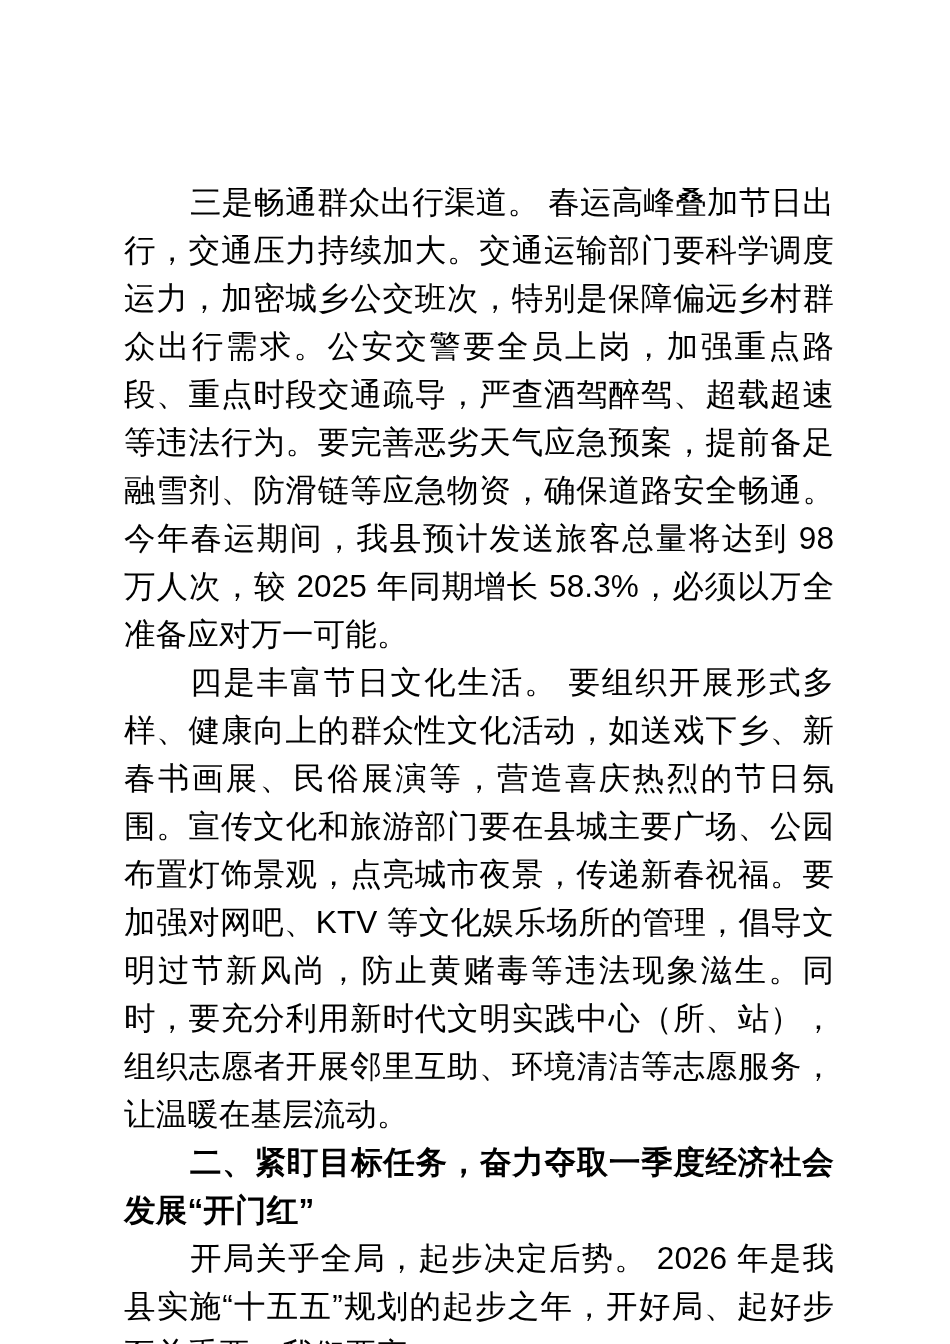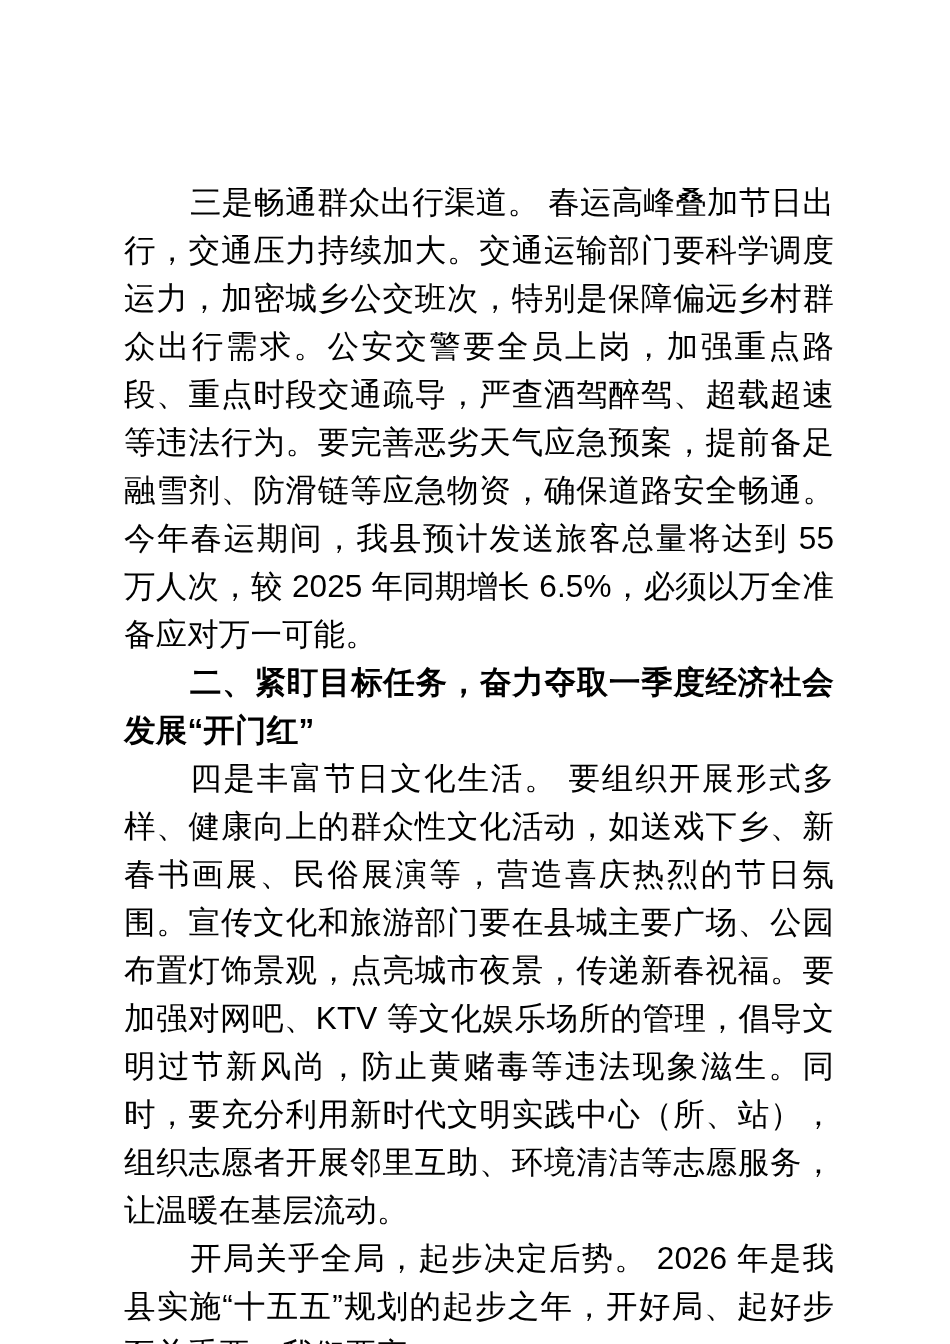--- a/index.html
+++ b/index.html
@@ -56,25 +56,25 @@
     height: 148px;
   }
 </style>
 </head>
 <body>
 
 <div id="page">
 
   <div id="text-column">
 
-    <p class="para indent">三是畅通群众出行渠道。 春运高峰叠加节日出行，交通压力持续加大。交通运输部门要科学调度运力，加密城乡公交班次，特别是保障偏远乡村群众出行需求。公安交警要全员上岗，加强重点路段、重点时段交通疏导，严查酒驾醉驾、超载超速等违法行为。要完善恶劣天气应急预案，提前备足融雪剂、防滑链等应急物资，确保道路安全畅通。今年春运期间，我县预计发送旅客总量将达到 55 万人次，较 2025 年同期增长 6.5%，必须以万全准备应对万一可能。</p>
+    <p class="para indent">三是畅通群众出行渠道。 春运高峰叠加节日出行，交通压力持续加大。交通运输部门要科学调度运力，加密城乡公交班次，特别是保障偏远乡村群众出行需求。公安交警要全员上岗，加强重点路段、重点时段交通疏导，严查酒驾醉驾、超载超速等违法行为。要完善恶劣天气应急预案，提前备足融雪剂、防滑链等应急物资，确保道路安全畅通。今年春运期间，我县预计发送旅客总量将达到 98 万人次，较 2025 年同期增长 58.3%，必须以万全准备应对万一可能。</p>
+
+    <p class="para indent">四是丰富节日文化生活。 要组织开展形式多样、健康向上的群众性文化活动，如送戏下乡、新春书画展、民俗展演等，营造喜庆热烈的节日氛围。宣传文化和旅游部门要在县城主要广场、公园布置灯饰景观，点亮城市夜景，传递新春祝福。要加强对网吧、KTV 等文化娱乐场所的管理，倡导文明过节新风尚，防止黄赌毒等违法现象滋生。同时，要充分利用新时代文明实践中心（所、站），组织志愿者开展邻里互助、环境清洁等志愿服务，让温暖在基层流动。</p>
 
     <p class="para indent heading">二、紧盯目标任务，奋力夺取一季度经济社会发展“开门红”</p>
-
-    <p class="para indent">四是丰富节日文化生活。 要组织开展形式多样、健康向上的群众性文化活动，如送戏下乡、新春书画展、民俗展演等，营造喜庆热烈的节日氛围。宣传文化和旅游部门要在县城主要广场、公园布置灯饰景观，点亮城市夜景，传递新春祝福。要加强对网吧、KTV 等文化娱乐场所的管理，倡导文明过节新风尚，防止黄赌毒等违法现象滋生。同时，要充分利用新时代文明实践中心（所、站），组织志愿者开展邻里互助、环境清洁等志愿服务，让温暖在基层流动。</p>
 
     <p class="para indent">开局关乎全局，起步决定后势。 2026 年是我县实施“十五五”规划的起步之年，开好局、起好步至关重要。我们要牢</p>
 
   </div>
 
   <div class="blank-bottom"></div>
 
 </div>
 
 </body></html>

